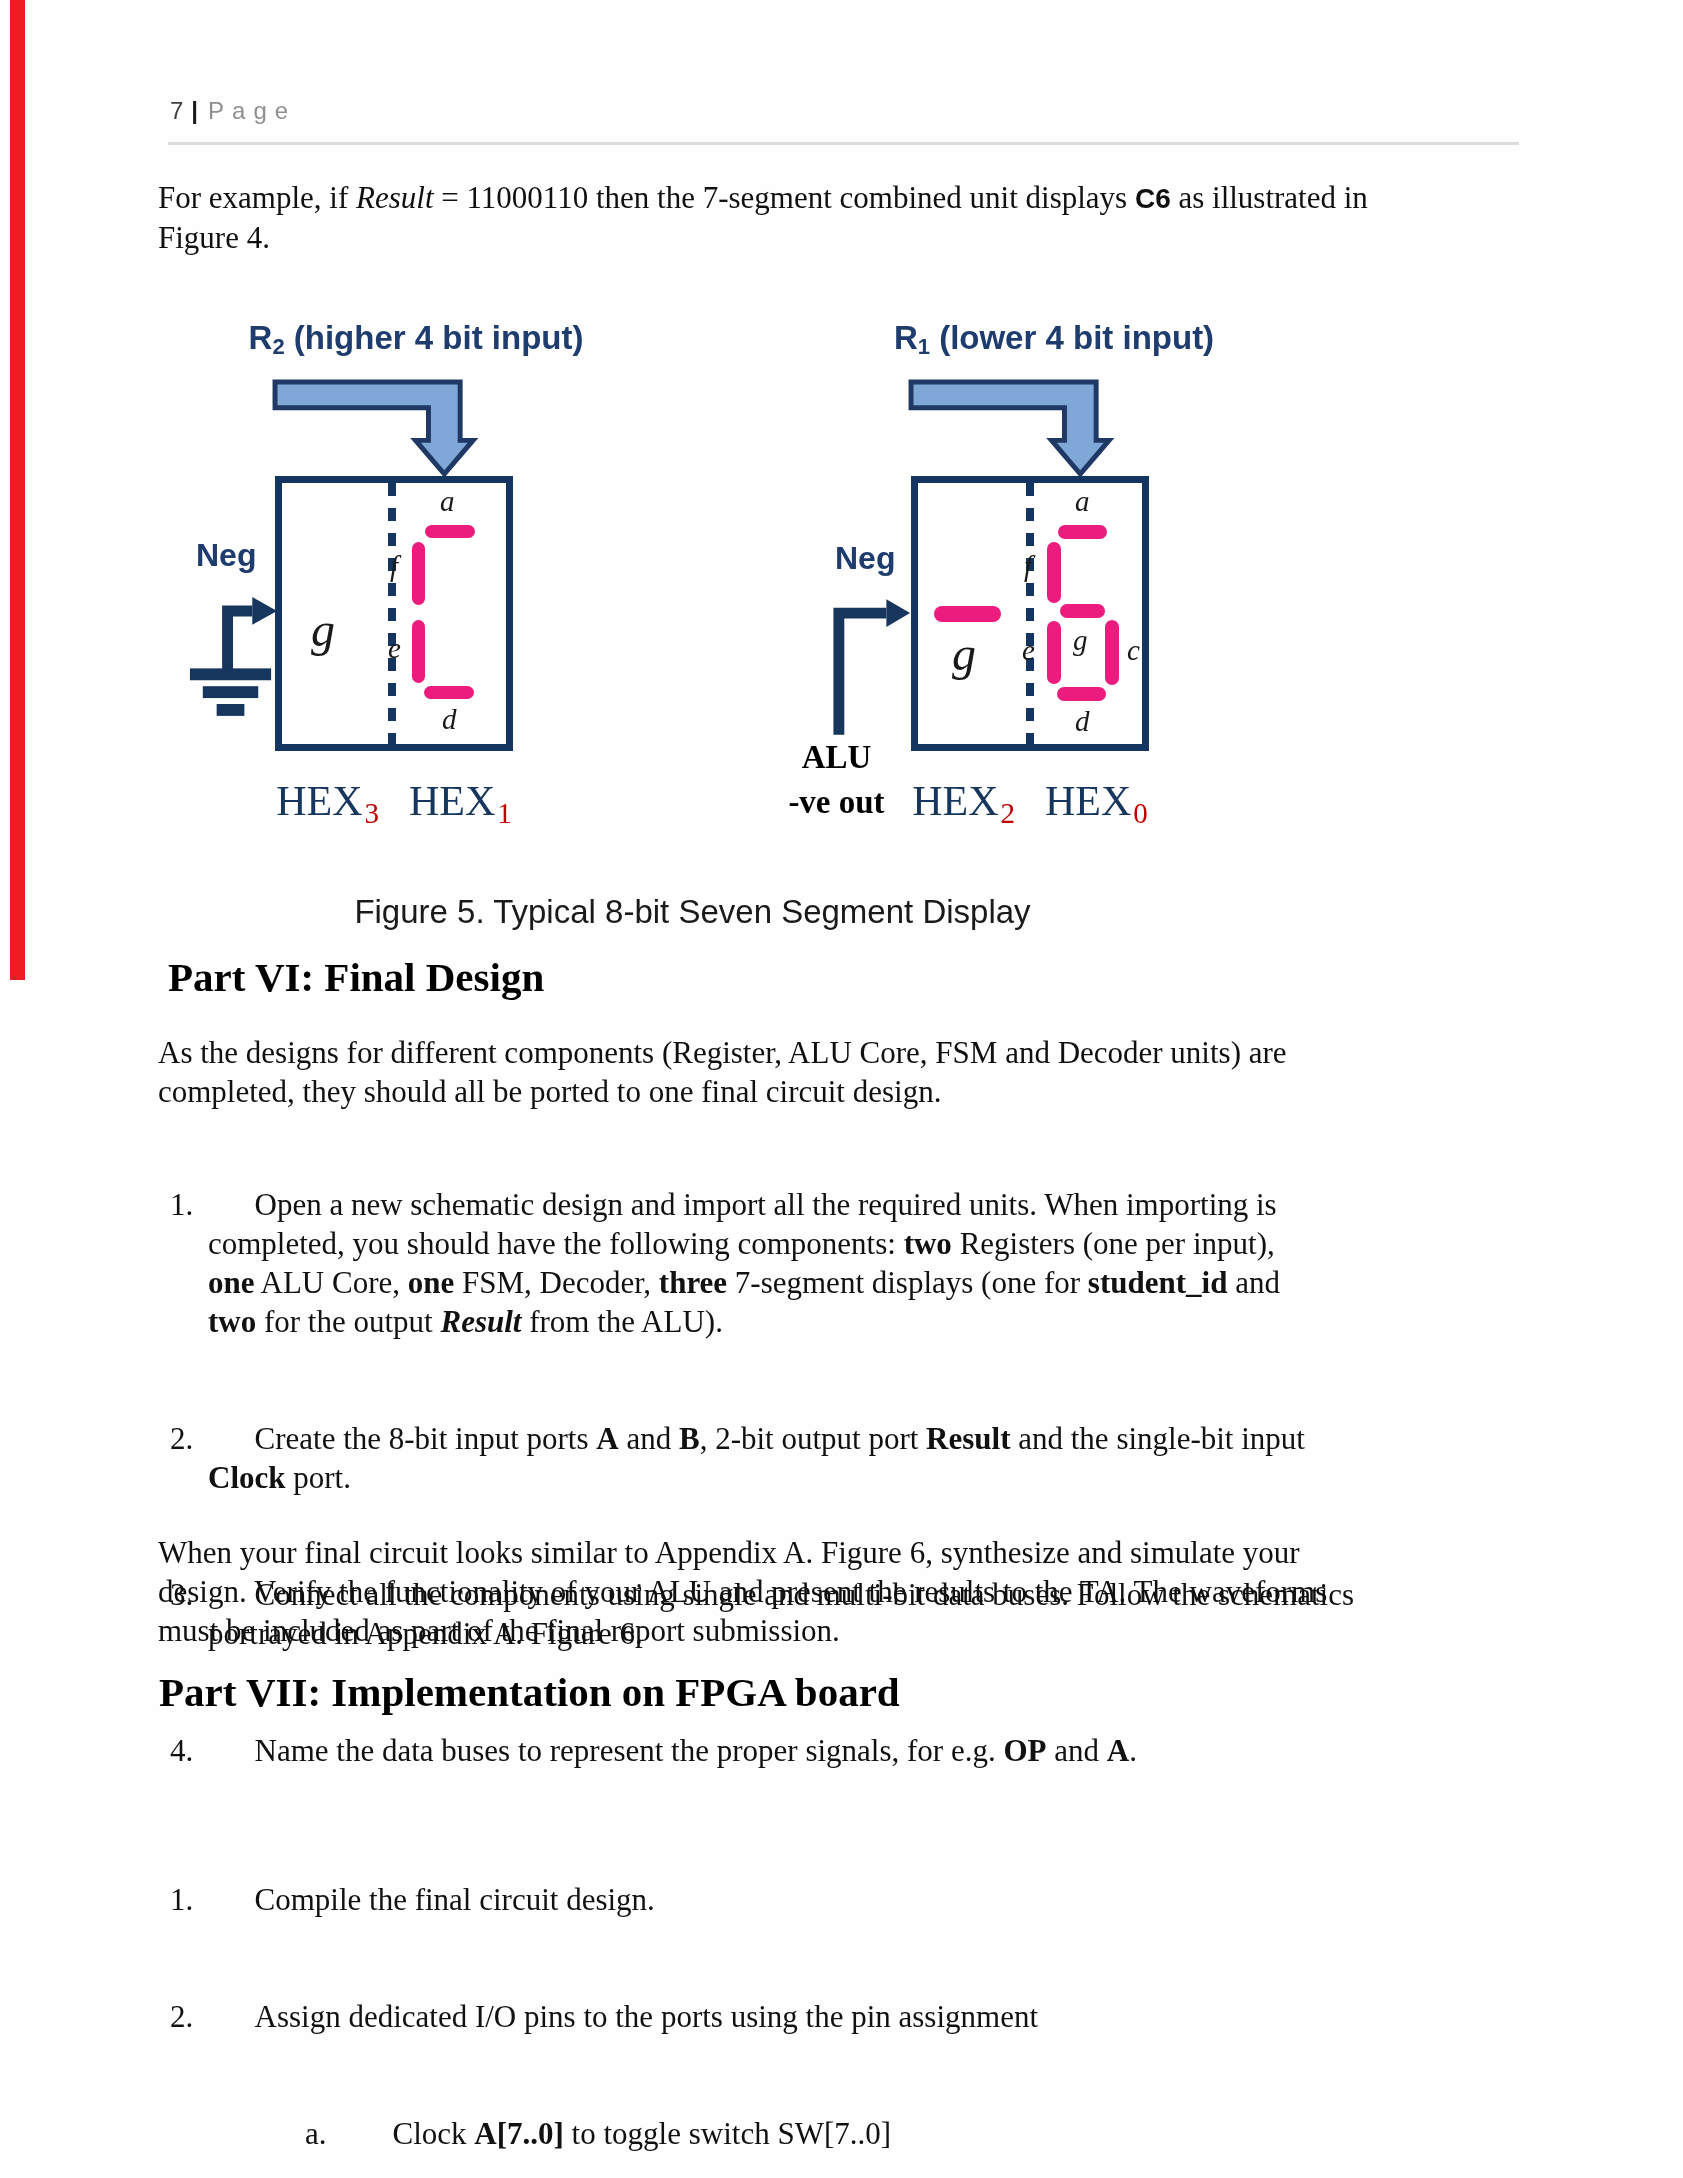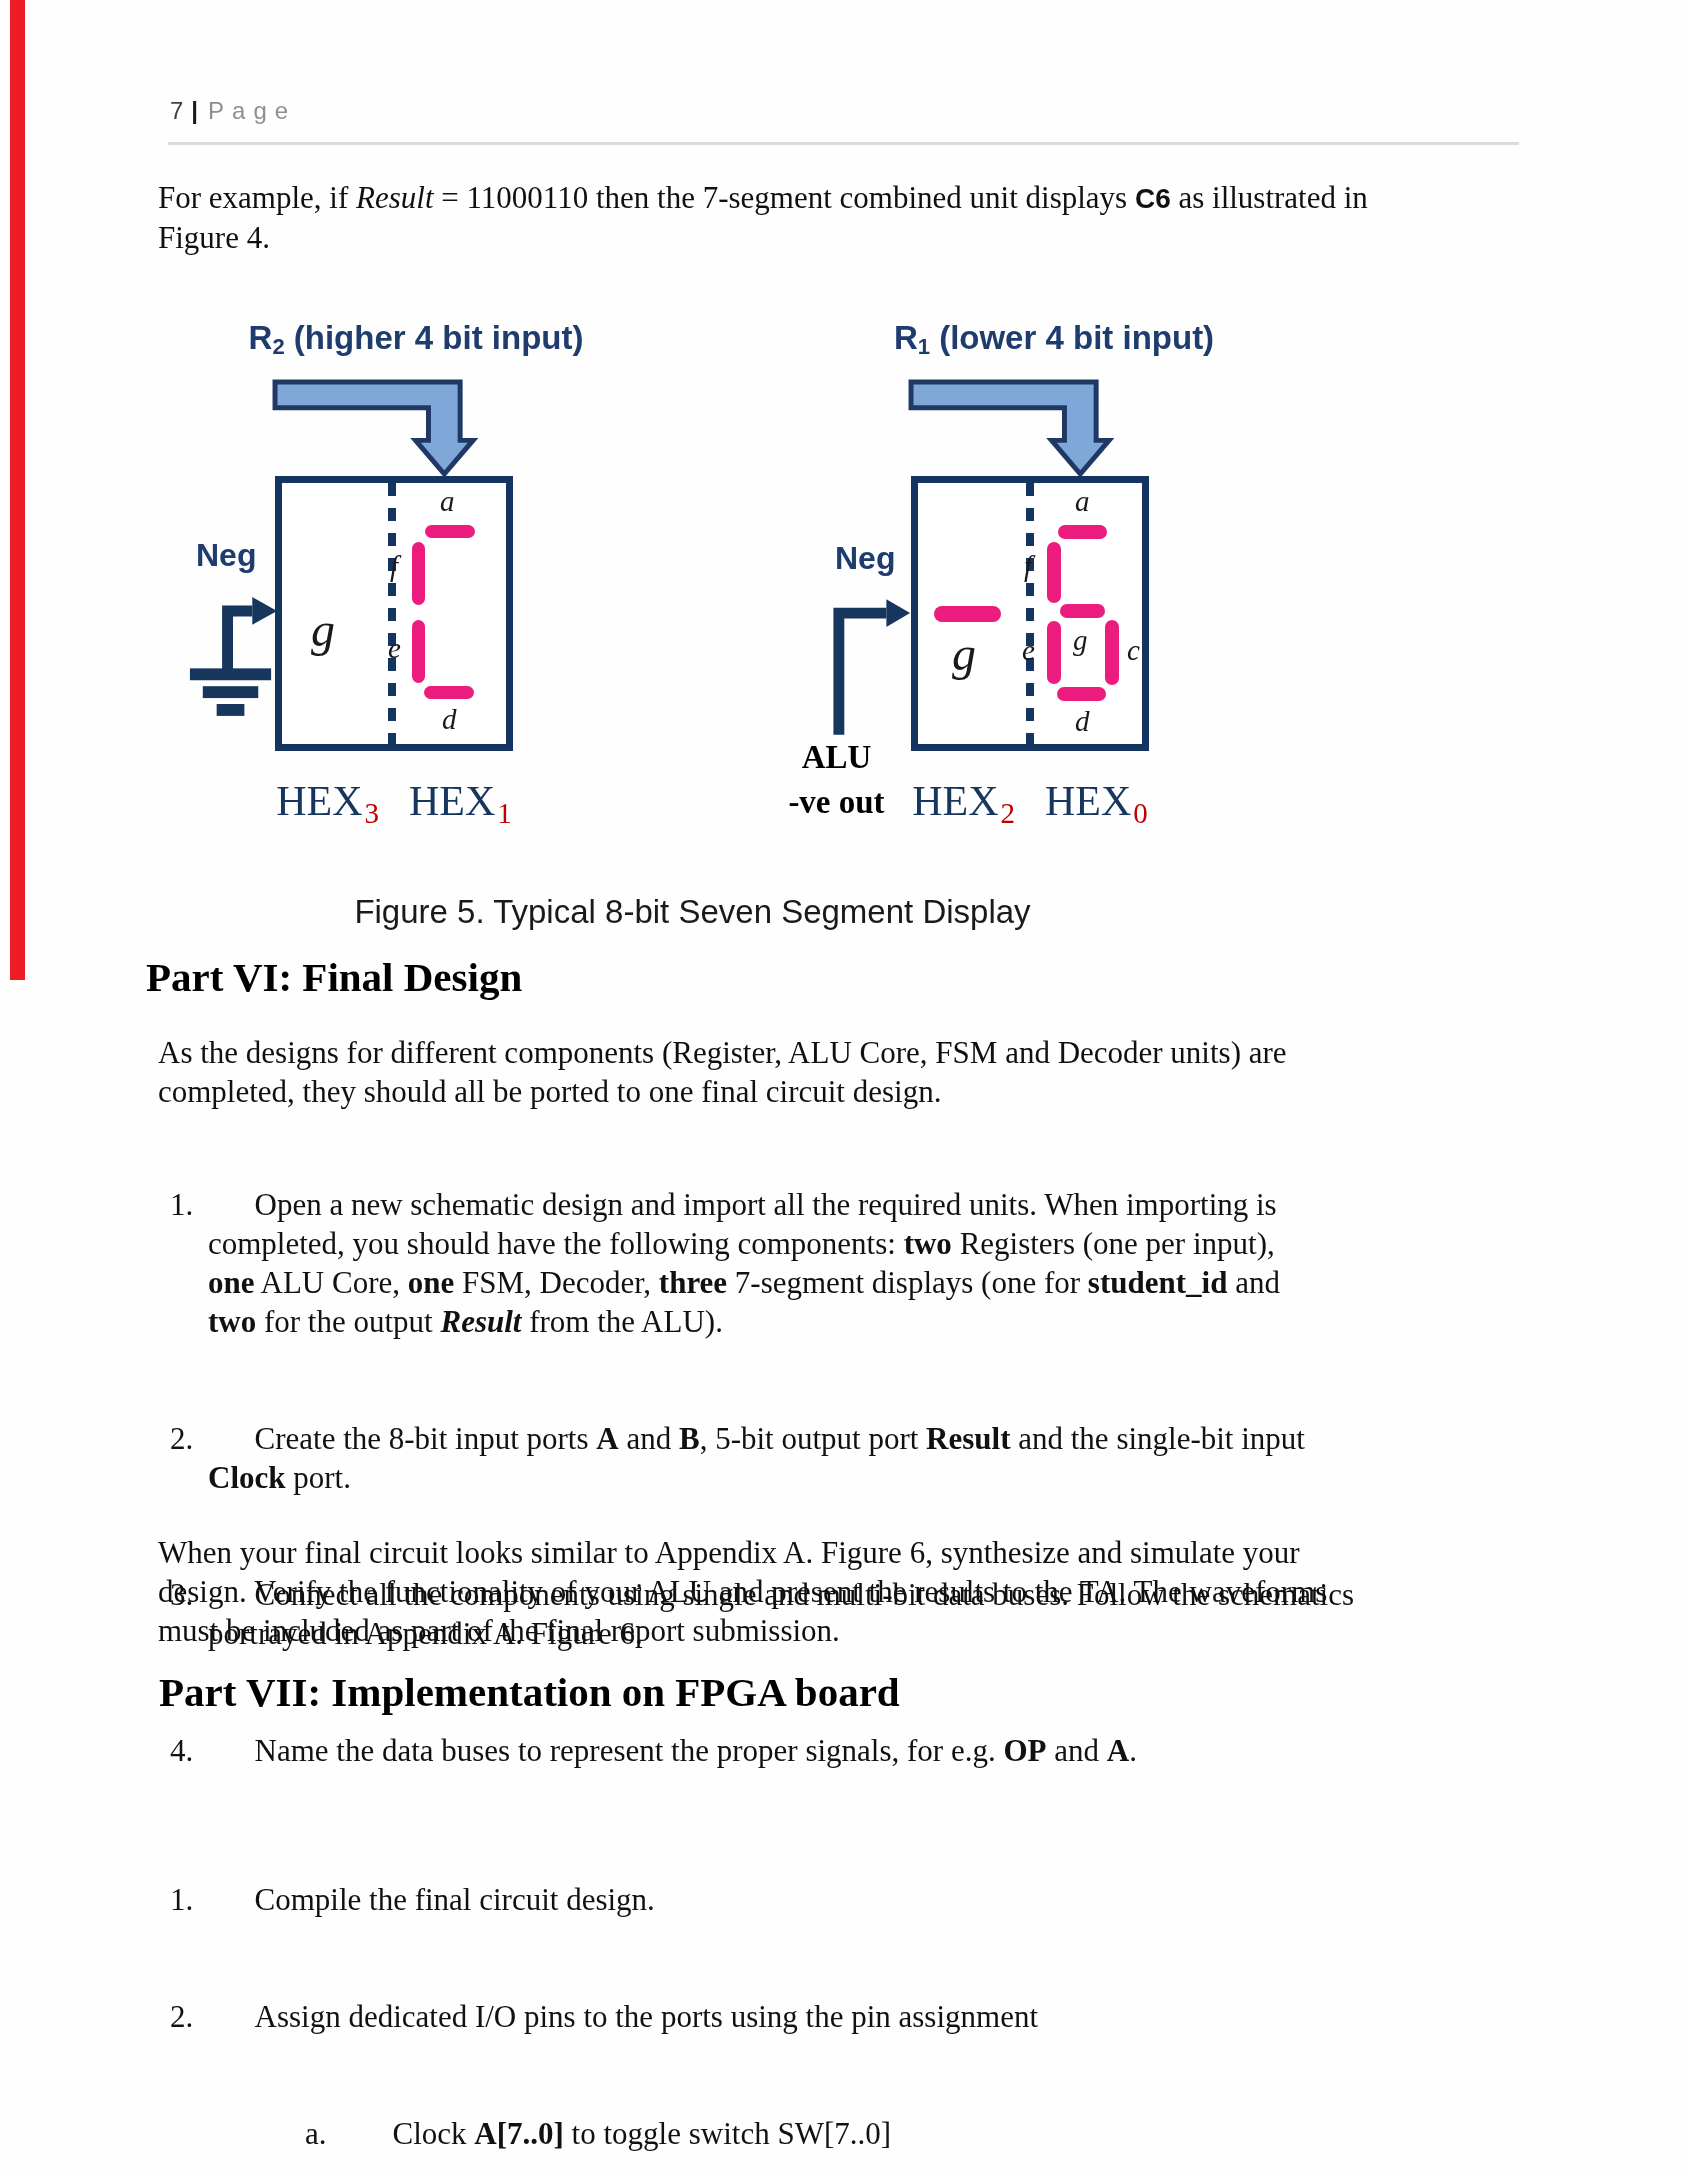--- a/index.html
+++ b/index.html
@@ -138,34 +138,34 @@
     <div class="slab" style="left:1075px;top:705px;">d</div>
 
     <div class="hex-row" style="left:911px;top:777px;">
       <span class="hex"><span>HEX</span><span class="hexsub">2</span></span>
       <span class="hex"><span>HEX</span><span class="hexsub">0</span></span>
     </div>
 
     <div class="caption">Figure 5. Typical 8-bit Seven Segment Display</div>
   </div>
 
-  <h1 class="h1" style="left:146px;top:953px;text-align:center;">Part VI: Final Design</h1>
+  <h1 class="h1" style="left:168px;top:953px;text-align:center;">Part VI: Final Design</h1>
 
   <p class="body" style="left:158px;top:1033px;width:1386px;">As the designs for different components (Register, ALU Core, FSM and Decoder units) are
 completed, they should all be ported to one final circuit design.</p>
 
   <div class="list" style="left:158px;top:1146px;width:1386px;">
     <div class="li">
       <span class="num">1.</span><span class="txt"><span>Open a new schematic design and import all the required units. When importing is
 completed, you should have the following components: </span><span class="run-b">two</span><span> Registers (one per input),
 </span><span class="run-b">one</span><span> ALU Core, </span><span class="run-b">one</span><span> FSM, Decoder, </span><span class="run-b">three</span><span> 7-segment displays (one for </span><span class="run-b">student_id</span><span> and
 </span><span class="run-b">two</span><span> for the output </span><span class="run-bi">Result</span><span> from the ALU).</span></span>
     </div>
     <div class="li">
-      <span class="num">2.</span><span class="txt"><span>Create the 8-bit input ports </span><span class="run-b">A</span><span> and </span><span class="run-b">B</span><span>, 5-bit output port </span><span class="run-b">Result</span><span> and the single-bit input
+      <span class="num">2.</span><span class="txt"><span>Create the 8-bit input ports </span><span class="run-b">A</span><span> and </span><span class="run-b">B</span><span>, 2-bit output port </span><span class="run-b">Result</span><span> and the single-bit input
 </span><span class="run-b">Clock</span><span> port.</span></span>
     </div>
     <div class="li">
       <span class="num">3.</span><span class="txt"><span>Connect all the components using single and multi-bit data buses. Follow the schematics
 portrayed in Appendix A. Figure 6.</span></span>
     </div>
     <div class="li">
       <span class="num">4.</span><span class="txt"><span>Name the data buses to represent the proper signals, for e.g. </span><span class="run-b">OP</span><span> and </span><span class="run-b">A</span><span>.</span></span>
     </div>
   </div>

